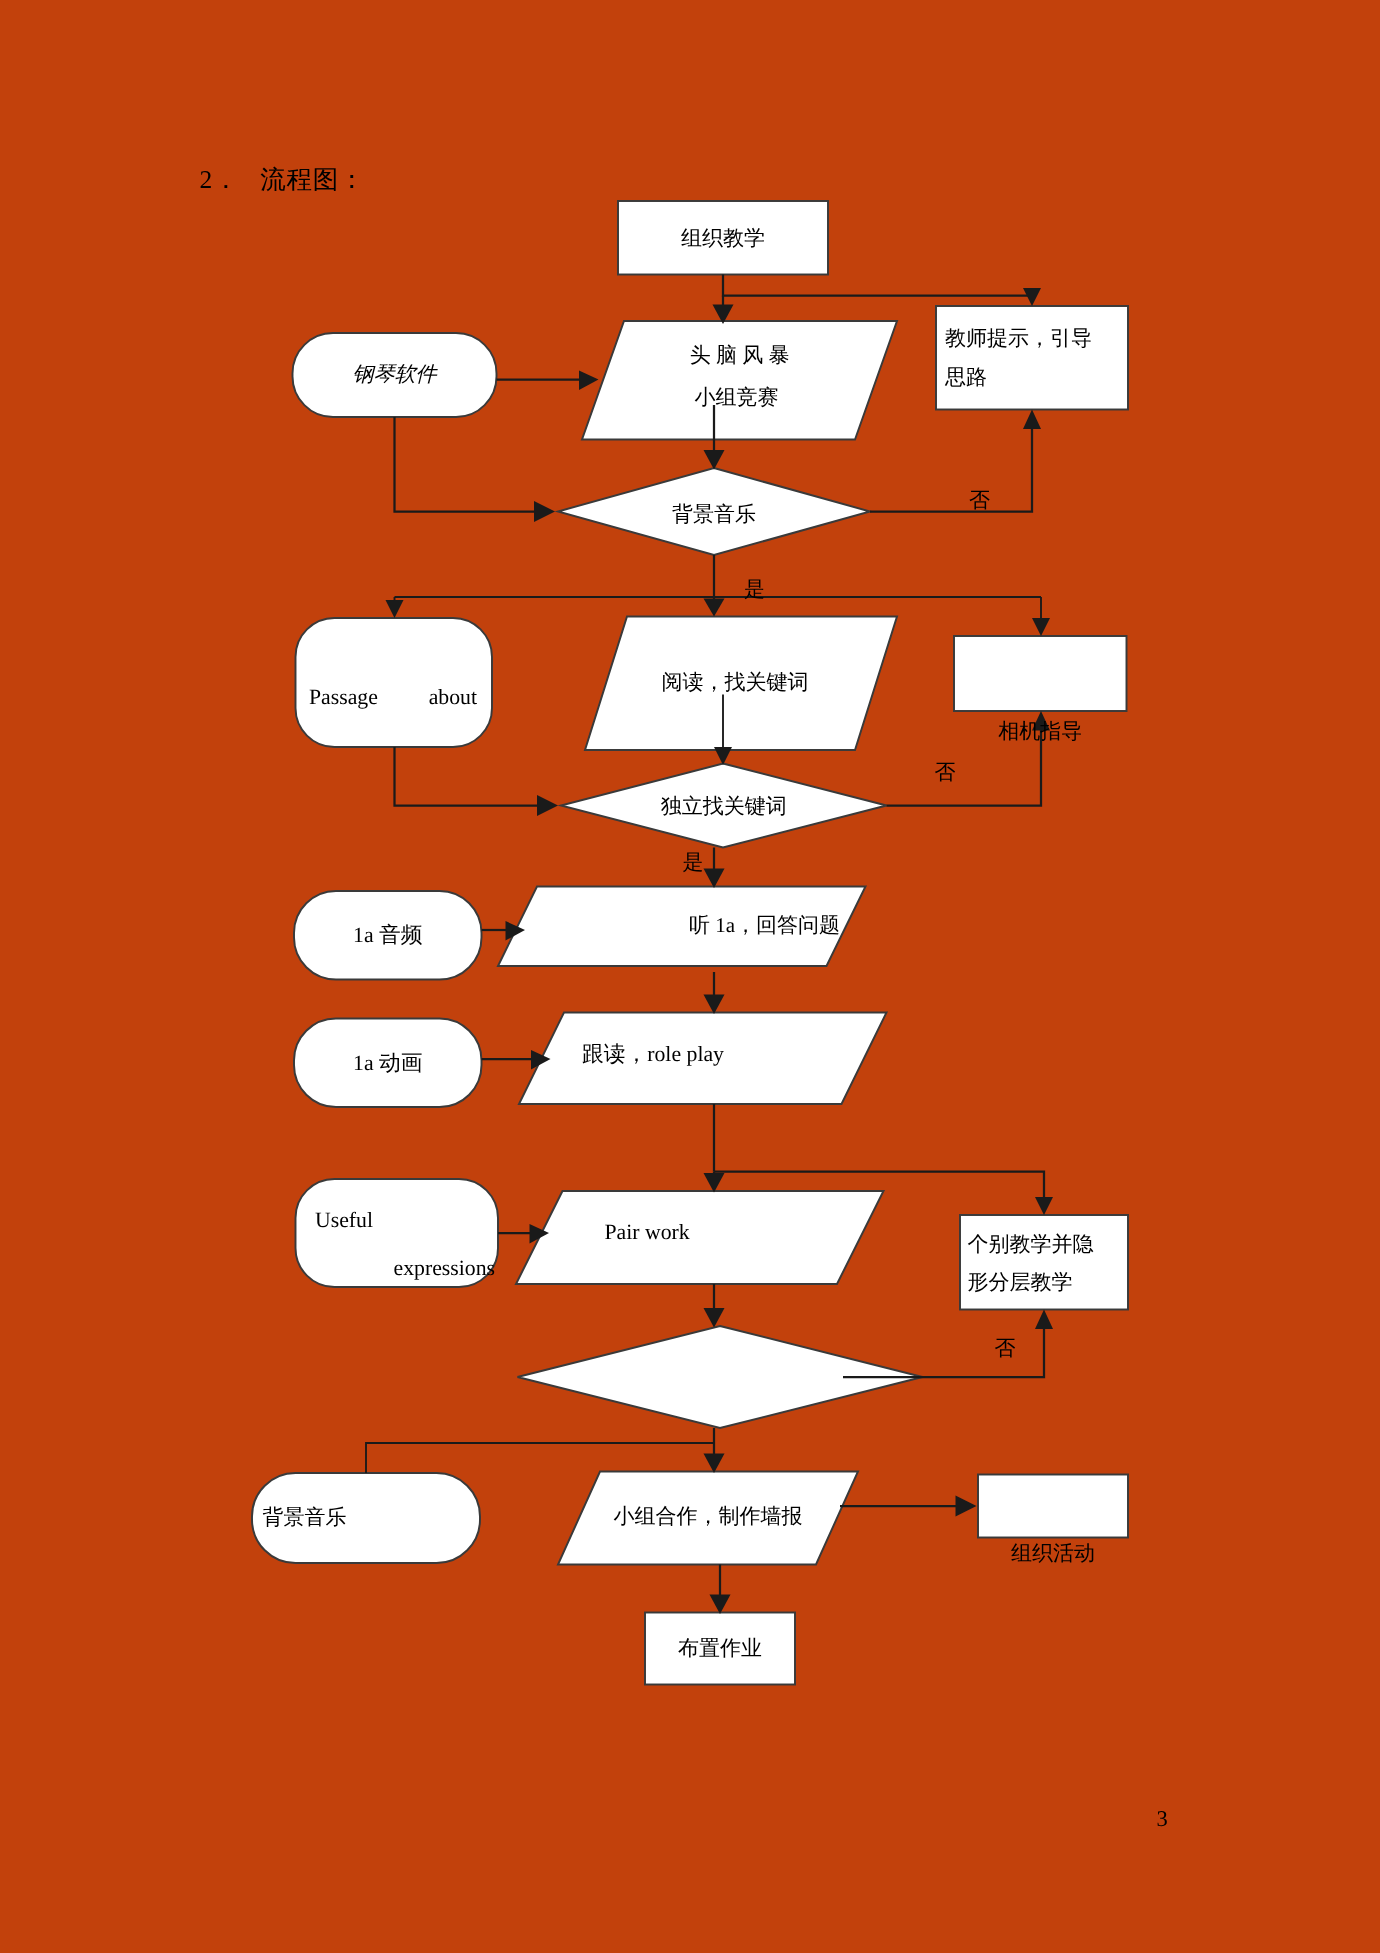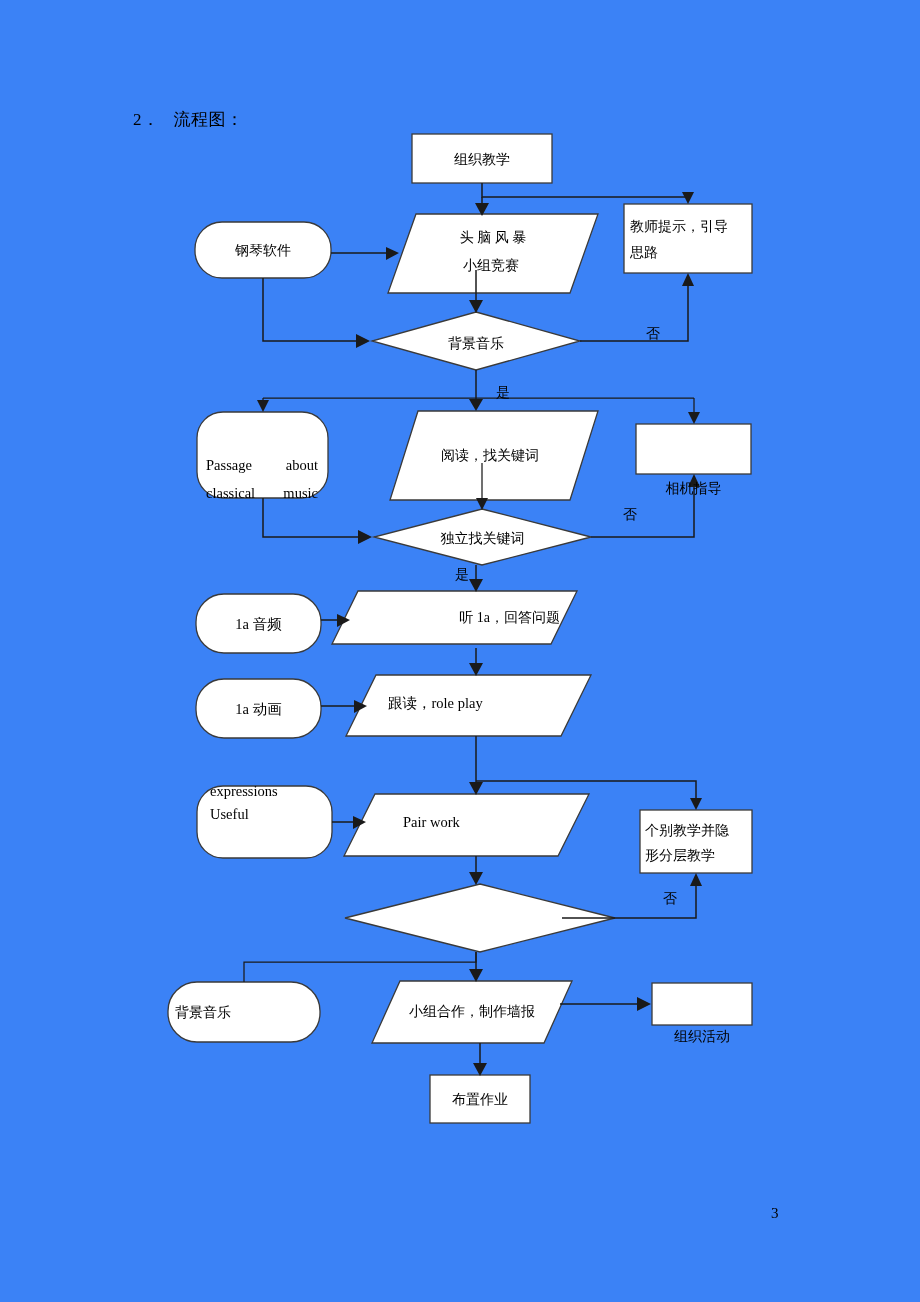--- a/index.html
+++ b/index.html
@@ -13,21 +13,21 @@
     height: 1302px;
     position: relative;
     font-family: "Liberation Serif", "DejaVu Serif", serif;
     color: #000000;
     overflow: hidden;
   }
   #page {
     position: relative;
     width: 920px;
     height: 1302px;
-    background: #3b82f6;
+    background: #c2410c;
   }
   #heading {
     position: absolute;
     left: 133px;
     top: 108px;
     font-size: 17px;
     letter-spacing: 0.5px;
     white-space: pre;
     font-family: "Liberation Serif", "DejaVu Serif", serif;
   }
@@ -216,59 +216,53 @@
     <path class="conn" d="M 560 1004 L 641 1004"></path>
     <polygon class="arrowhead" points="651,1004 637,997 637,1011"></polygon>
 
     <path class="conn" d="M 480 1043 L 480 1066"></path>
     <polygon class="arrowhead" points="480,1076 473,1063 487,1063"></polygon>
 
   </svg>
 
   <div class="node-label" style="left:412px; top:149px; width:140px;">组织教学</div>
 
-  <div class="node-label" style="left:195px; top:240px; width:136px;">钢琴软件</div>
+  <div class="node-label" style="left:195px; top:240px; width:136px;font-style:italic;">钢琴软件</div>
 
   <div class="node-label" style="left:388px; top:227px; width:210px;">头 脑 风 暴</div>
   <div class="node-label" style="left:386px; top:255px; width:210px;">小组竞赛</div>
 
   <div class="node-label" style="left:630px; top:216px; width:120px; text-align:left;">教师提示，引导</div>
   <div class="node-label" style="left:630px; top:242px; width:120px; text-align:left;">思路</div>
 
   <div class="node-label" style="left:372px; top:333px; width:208px;">背景音乐</div>
 
   <div class="node-label lat" style="left:206px; top:432px; width:112px;">
     <span class="just-line">
       <span>Passage</span>
       <span>about</span>
     </span>
   </div>
-  <div class="node-label lat" style="left:206px; top:460px; width:112px;">
-    <span class="just-line">
-      <span>classical</span>
-      <span>music</span>
-    </span>
-  </div>
 
   <div class="node-label" style="left:390px; top:445px; width:200px;">阅读，找关键词</div>
 
   <div class="node-label" style="left:636px; top:438px; width:115px;margin-top:40px;">相机指导</div>
 
   <div class="node-label" style="left:374px; top:528px; width:217px;">独立找关键词</div>
 
   <div class="node-label lat" style="left:196px; top:613px; width:125px;">1a  音频</div>
 
   <div class="node-label" style="left:350px; top:607px; width:210px;text-align:right;">听 1a，回答问题</div>
 
   <div class="node-label lat" style="left:196px; top:698px; width:125px;">1a  动画</div>
 
   <div class="node-label lat" style="left:388px; top:692px; width:200px; text-align:left;">跟读，role play</div>
 
   <div class="node-label lat" style="left:210px; top:803px; width:120px; text-align:left;">Useful</div>
-  <div class="node-label lat" style="left:210px; top:780px; width:120px; text-align:left;">expressions</div>
+  <div class="node-label lat" style="left:210px; top:835px; width:120px; text-align:right;">expressions</div>
 
   <div class="node-label lat" style="left:403px; top:811px; width:140px; text-align:left;">Pair work</div>
 
   <div class="node-label" style="left:645px; top:820px; width:104px; text-align:left;">个别教学并隐</div>
   <div class="node-label" style="left:645px; top:845px; width:104px; text-align:left;">形分层教学</div>
 
 
   <div class="node-label" style="left:175px; top:1002px; width:130px; text-align:left;">背景音乐</div>
 
   <div class="node-label" style="left:382px; top:1001px; width:180px;">小组合作，制作墙报</div>

